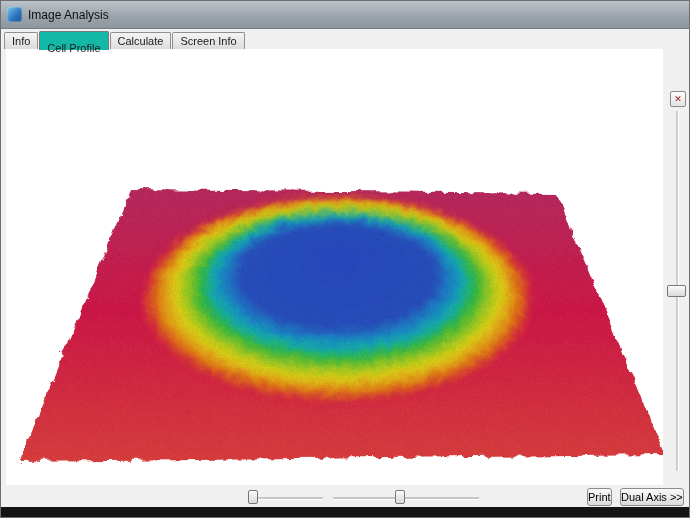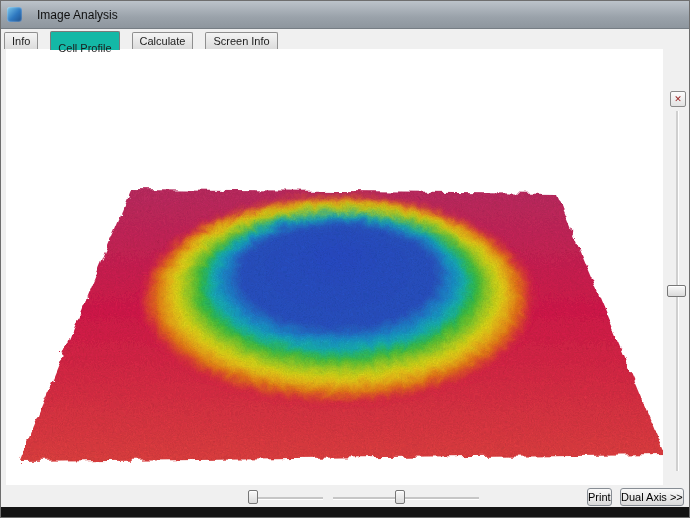--- a/index.html
+++ b/index.html
@@ -6,29 +6,29 @@
   html,body { width:690px; height:518px; }
   body { font-family:"Liberation Sans", sans-serif; background:#f0f0f0; }
 
   .window { position:relative; width:690px; height:518px; background:#f0f0f0;
             border:1px solid #6e6e6e; overflow:hidden; }
 
   
   .titlebar { position:absolute; top:0; left:0; right:0; height:28px;
               background:linear-gradient(#bcc3ca, #9aa2aa 60%, #8e969e);
               border-bottom:1px solid #767d84;
-              display:flex; align-items:center; gap:15px; padding:0 6px; }
+              display:flex; align-items:center; gap:6px; padding:0 6px; }
   .app-icon { width:15px; height:15px; border-radius:3px; flex:0 0 auto;
               background:linear-gradient(135deg,#7cc9ec,#2e78c0 55%,#1d4e8a);
               box-shadow:inset 0 0 2px rgba(255,255,255,.75); }
   .title-text { font-size:12px; color:#101010; white-space:nowrap; }
 
   
   .tabbar { position:absolute; top:29px; left:3px; right:0; height:19px;
-            display:flex; align-items:flex-end; gap:12px; }
+            display:flex; align-items:flex-end; gap:1px; }
   .tab { height:17px; padding:2px 7px 0 7px; font-size:11px; color:#1c1c1c;
          background:linear-gradient(#f4f4f4,#dcdcdc);
          border:1px solid #8f8f8f; border-bottom:none;
          border-radius:2px 2px 0 0; white-space:nowrap; cursor:default; }
   .tab.active { height:19px; padding-top:10px; background:#14b8a6;
                 border-color:#7a7a7a; margin-bottom:-1px; z-index:2; }
 
   
   .canvas { position:absolute; left:5px; top:48px; width:657px; height:436px;
             background:#ffffff; }

